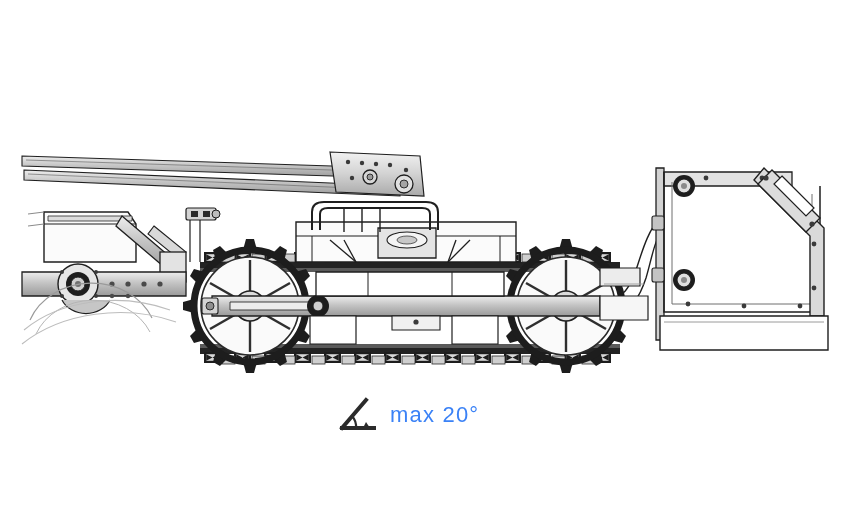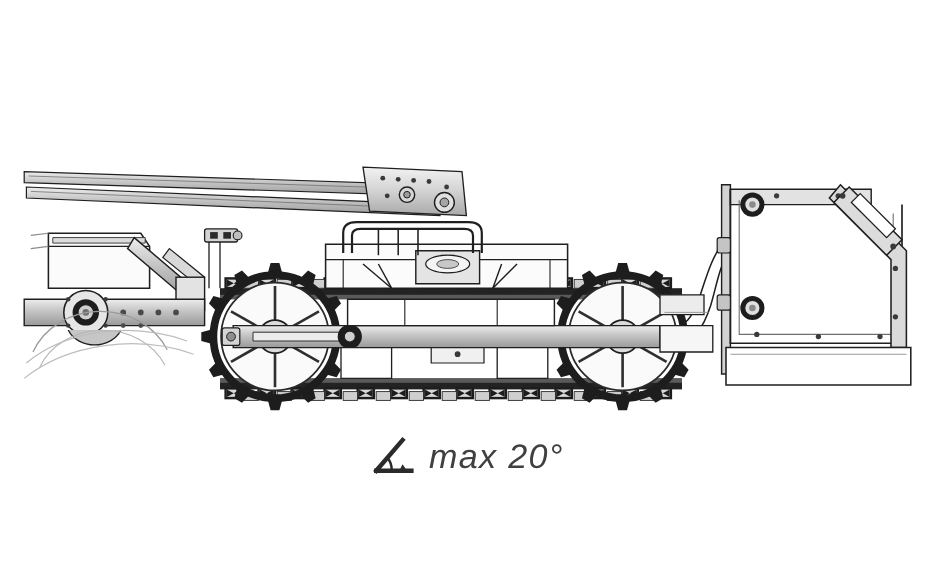--- a/index.html
+++ b/index.html
@@ -2,22 +2,22 @@
 <html><head>
 <meta charset="utf-8">
 <style>
   html,body{margin:0;padding:0;background:#ffffff;}
   body{width:860px;height:530px;position:relative;overflow:hidden;
        font-family:"Liberation Sans","DejaVu Sans",sans-serif;}
   #stage{position:absolute;inset:0;width:860px;height:530px;background:#ffffff;}
   #drawing{position:absolute;left:0;top:0;width:860px;height:530px;}
   .cap{position:absolute;display:flex;align-items:center;gap:10px;}
   #caption-group{left:336px;top:396px;}
-  #caption-text{font-size:31px;letter-spacing:1.2px;color:#404040;white-space:nowrap;
-                font-family:"Liberation Sans","DejaVu Sans",sans-serif;font-style:italic;}
+  #caption-text{font-size:22px;letter-spacing:1.2px;color:#3b82f6;white-space:nowrap;
+                font-family:"Liberation Sans","DejaVu Sans",sans-serif;}
   #angle-icon{width:44px;height:38px;display:block;}
 </style>
 </head>
 <body>
 
 <div id="stage">
 
   <svg id="drawing" viewBox="0 0 860 530">
     <defs>
       <g id="grouser">

